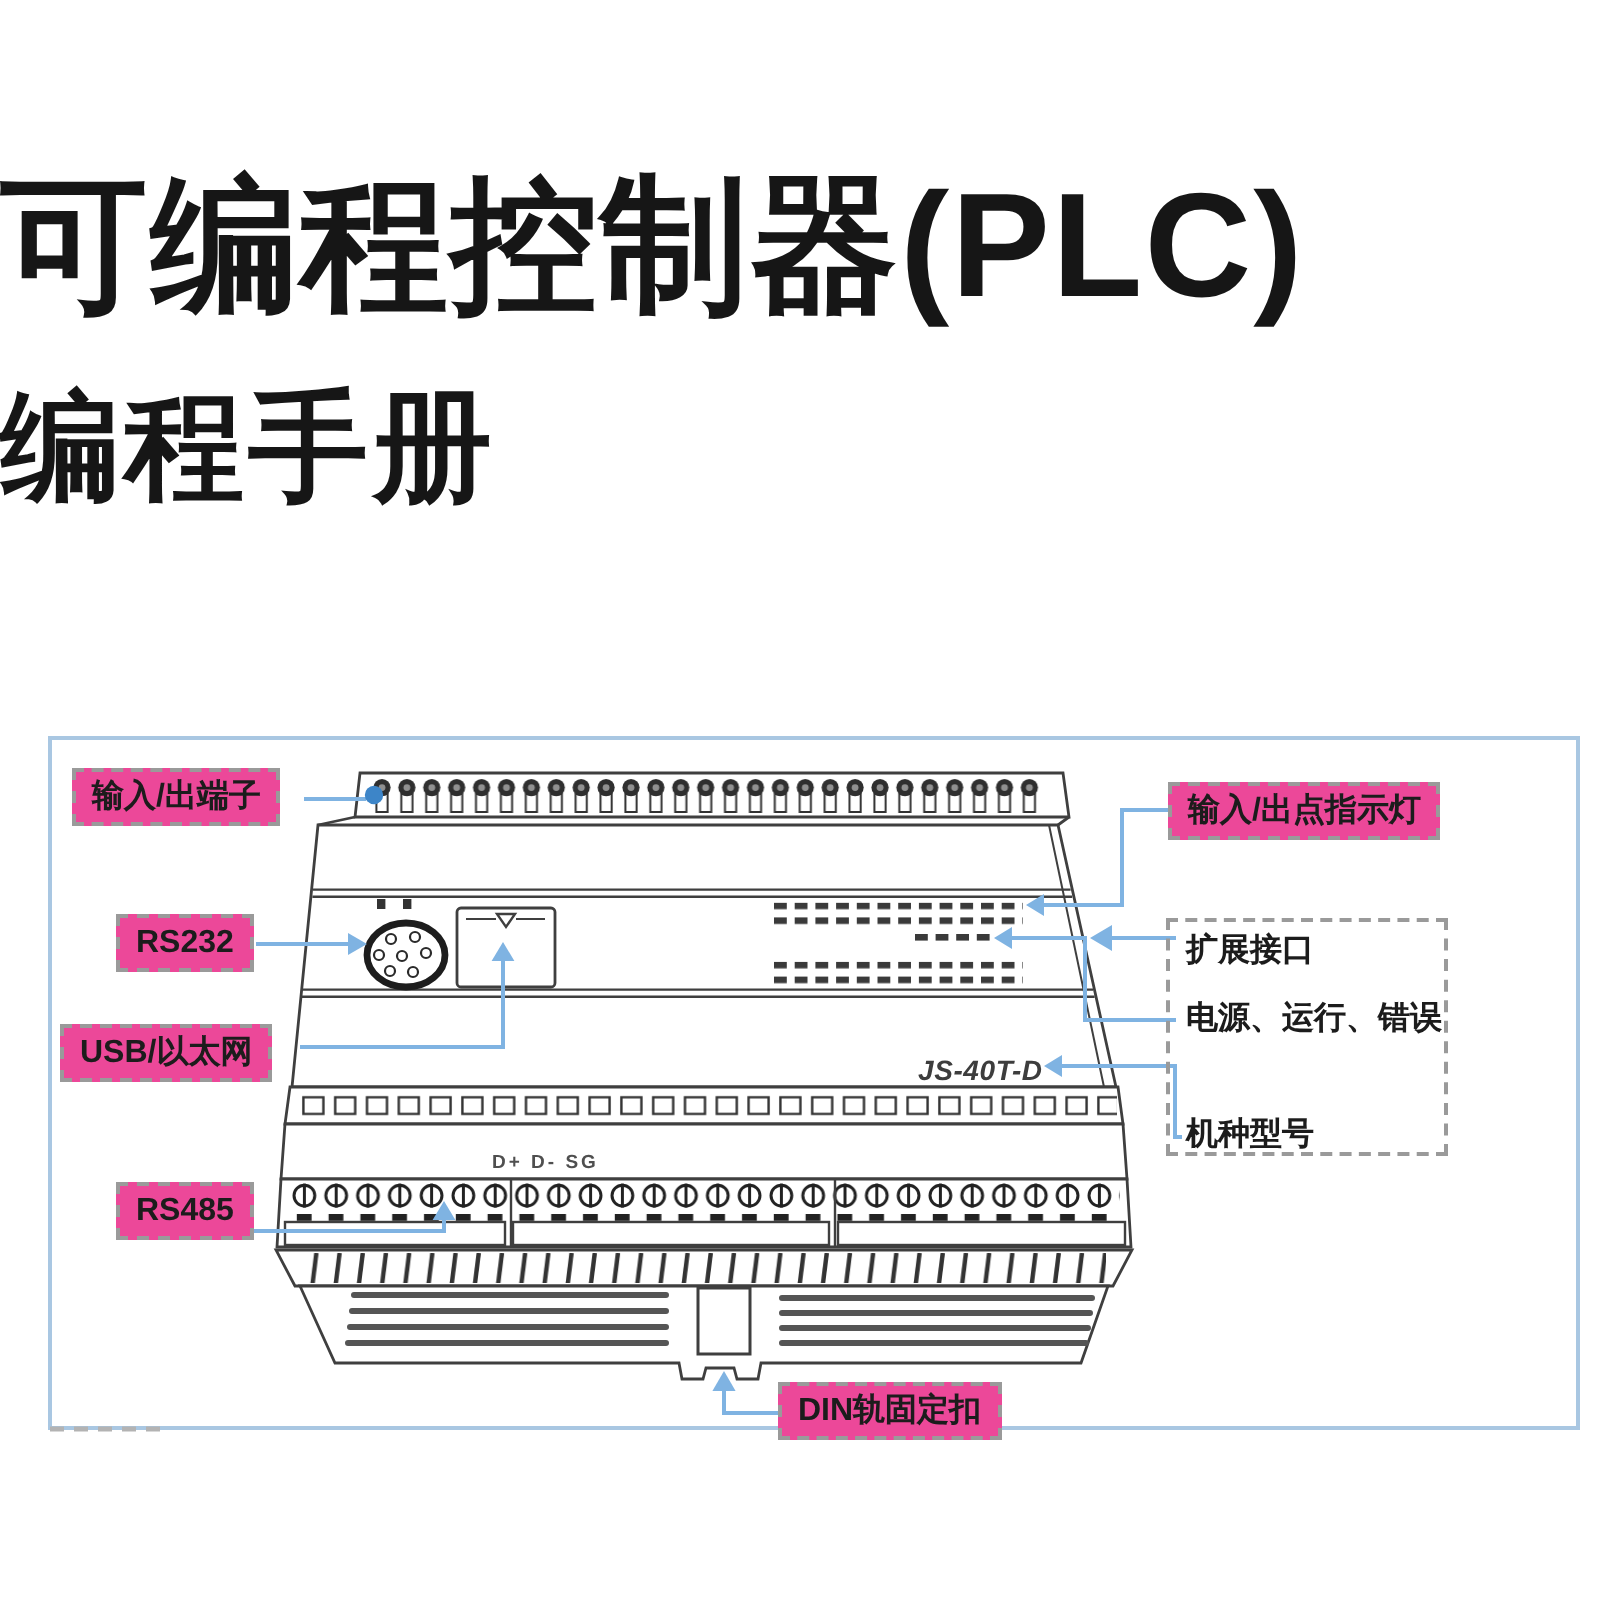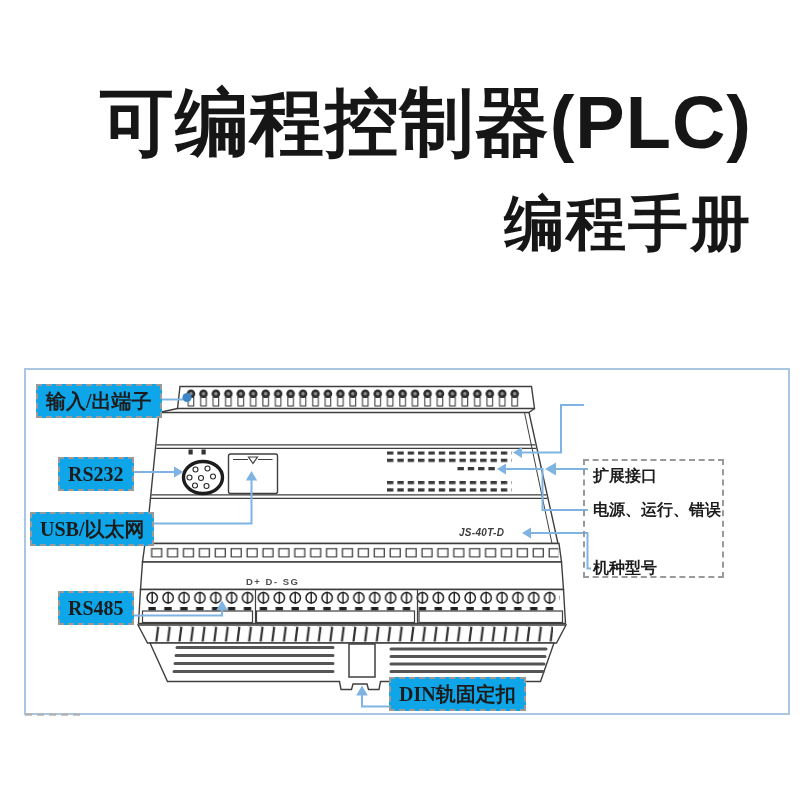--- a/index.html
+++ b/index.html
@@ -4,45 +4,45 @@
 <style>
   html,body { margin:0; padding:0; }
   body {
     width:800px; height:800px; background:#ffffff;
     font-family:"Liberation Sans","DejaVu Sans",sans-serif;
     color:#1c1c1c;
   }
   .page { position:relative; width:800px; height:800px; overflow:hidden; background:#fff; }
 
   
-  .titles { position:absolute; left:0; top:82px; width:752px; text-align:right; }
+  .titles { position:absolute; left:0; top:82px; width:752px; text-align:left; }
   .title    { font-size:74px; font-weight:bold; line-height:1.1; color:#161616; letter-spacing:1px; }
   .subtitle { font-size:60px; font-weight:bold; line-height:1.1; color:#161616; margin-top:28px; letter-spacing:2px; }
 
   
   .frame { position:absolute; left:24px; top:368px; width:766px; height:347px;
            border:2px solid #a9c7e2; box-sizing:border-box; background:#fff; z-index:0; }
 
   svg.gfx { position:absolute; left:0; top:0; width:800px; height:800px; z-index:1; }
 
   
   .callout {
-    position:absolute; z-index:3; background:#0ea5e9;
+    position:absolute; z-index:3; background:#ec4899;
     border:2px dashed #9a9a9a; padding:3px 8px;
-    font-size:20px; font-weight:bold; white-space:nowrap; color:#1c1c1c; line-height:1.2;font-family:Liberation Serif, serif;
+    font-size:16px; font-weight:bold; white-space:nowrap; color:#1c1c1c; line-height:1.2;
   }
   .group-box { position:absolute; left:583px; top:459px; width:141px; height:119px;
                border:2px dashed #9a9a9a; z-index:3; box-sizing:border-box; }
   .gb-item { position:absolute; left:8px; font-size:16px; font-weight:bold;
              white-space:nowrap; color:#1c1c1c; line-height:24px; }
   .gb-item span { display:block; }
 
   
   .dev-text { position:absolute; z-index:2; color:#3d3d3d; white-space:nowrap; }
-  .model-text { left:459px; top:527px; font-size:10px; font-weight:bold; font-style:italic; letter-spacing:0.3px; }
+  .model-text { left:459px; top:527px; font-size:14px; font-weight:bold; font-style:italic; letter-spacing:0.3px; }
   .pins-text  { left:207px; top:576px; font-size:9.5px; font-weight:bold; color:#4f4f4f; letter-spacing:1.5px;margin-left:39px; }
 </style>
 </head>
 <body>
 
 <div class="page">
 
   <div class="titles">
     <div class="title">可编程控制器(PLC)</div>
     <div class="subtitle">编程手册</div>
@@ -178,27 +178,28 @@
   </svg>
 
   <div class="callout" style="left:36px; top:384px;">输入/出端子</div>
 
   <div class="callout" style="left:58px; top:457px;">RS232</div>
 
   <div class="callout" style="left:30px; top:512px;">USB/以太网</div>
 
   <div class="callout" style="left:58px; top:591px;">RS485</div>
 
+  <div class="callout" style="left:584px; top:391px;">输入/出点指示灯</div>
 
   <div class="group-box">
     <div class="gb-item" style="top:3px;">扩展接口</div>
     <div class="gb-item" style="top:37px;">
       <span>电源、运行、错误</span>
     </div>
     <div class="gb-item" style="top:95px;">机种型号</div>
   </div>
 
-  <div class="callout" style="left:389px; top:677px;">DIN轨固定扣</div>
+  <div class="callout" style="left:389px; top:691px;">DIN轨固定扣</div>
 
   <div class="dev-text model-text">JS-40T-D</div>
   <div class="dev-text pins-text">D+ D- SG</div>
 
 </div>
 
 </body></html>

